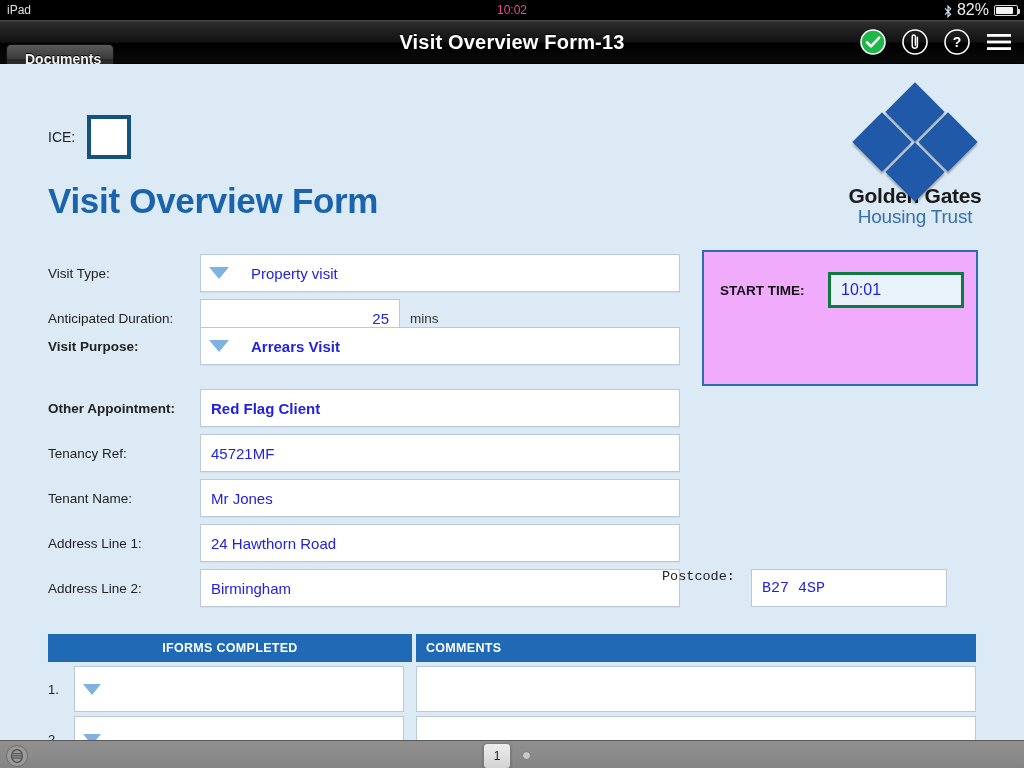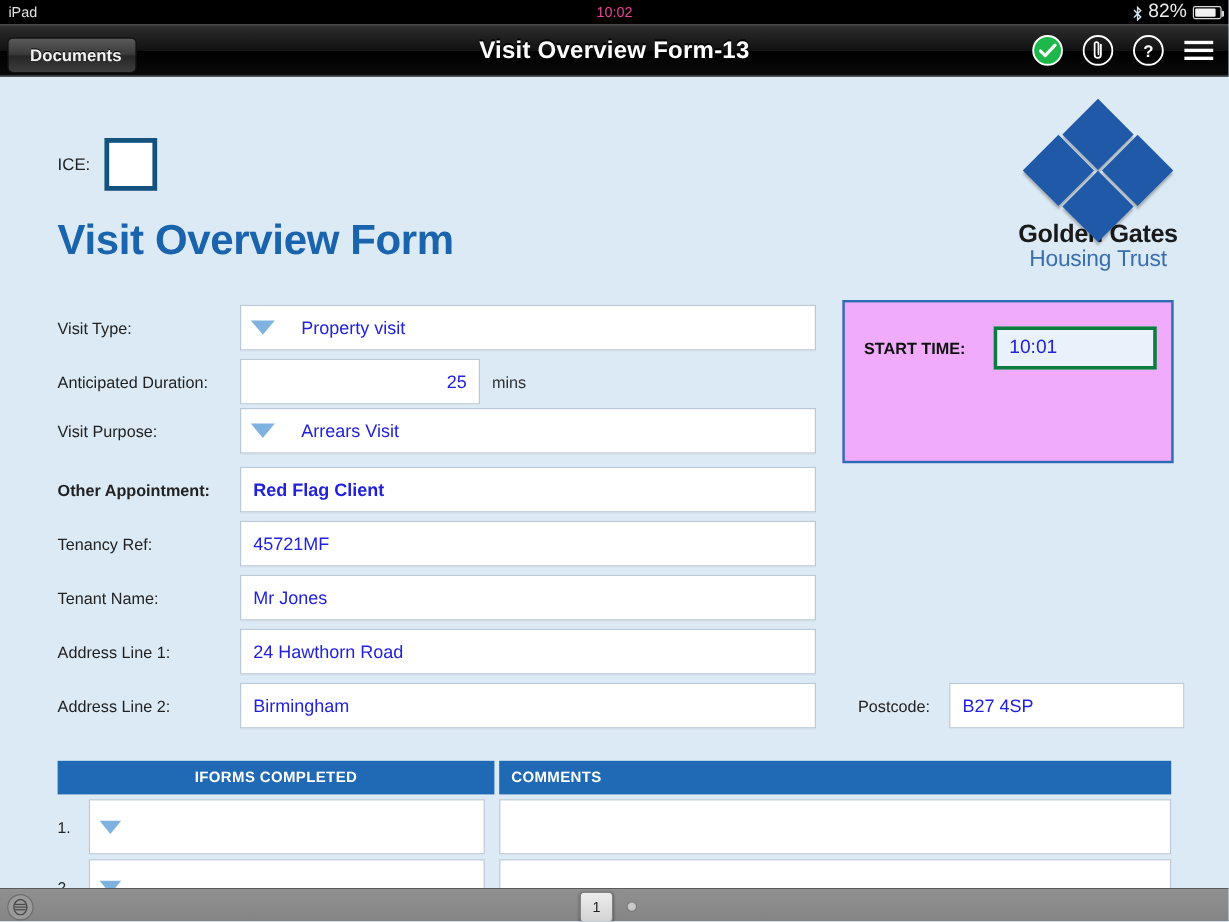--- a/index.html
+++ b/index.html
@@ -95,21 +95,21 @@
     line-height: 44px;
     text-align: center;
     color: #fff;
     font-size: 20px;
     font-weight: bold;
     text-shadow: 0 -1px 0 #000;
     letter-spacing: 0.2px;
   }
   .backbtn {
     position: absolute;
-    left: 6px; top: 11px;
+    left: 6px; top: 24px;
     height: 30px;
     padding: 0 12px 0 18px;
     display: flex;
     align-items: center;
     color: #f2f2f2;
     font-size: 14px;
     font-weight: bold;
     text-shadow: 0 -1px 0 #000;
     background: linear-gradient(to bottom, #5a5a5a 0%, #3a3a3a 48%, #262626 52%, #3c3c3c 100%);
     border: 1px solid #111;
@@ -271,24 +271,25 @@
     cursor: text;
   }
   .dur-unit {
     margin-left: 10px;
     font-size: 13.5px;
     color: #333;
   }
 
   .postcode-row {
     position: absolute;
-    left: 715px; top: 0;
+    left: 662px; top: 0;
     height: 38px;
     display: flex;
-    align-items: center;
+    align-items: flex-start;
+    font-family: Liberation Mono, monospace;
   }
   .postcode-label {
     font-size: 13.5px;
     color: #222;
     margin-right: 16px;
   }
   .postcode-input {
     width: 196px; height: 38px;
     background: #fff;
     border: 1px solid #b9c9d8;
@@ -520,21 +521,21 @@
     </div>
 
     <div class="field-row" style="top:235px;">
       <span class="field-label">Anticipated Duration:</span>
       <span class="dur-wrap">
         <span class="dur-box">25</span>
         <span class="dur-unit">mins</span>
       </span>
     </div>
 
-    <div class="field-row" style="top:276px;">
+    <div class="field-row" style="top:263px;font-weight:bold;">
       <span class="field-label">Visit Purpose:</span>
       <span class="field-input wide dd">
         <span class="caret"></span>
         <span class="val">Arrears Visit</span>
       </span>
     </div>
 
     <div class="field-row" style="top:325px;font-weight:bold;">
       <span class="field-label">Other Appointment:</span>
       <span class="field-input wide">Red Flag Client</span>

